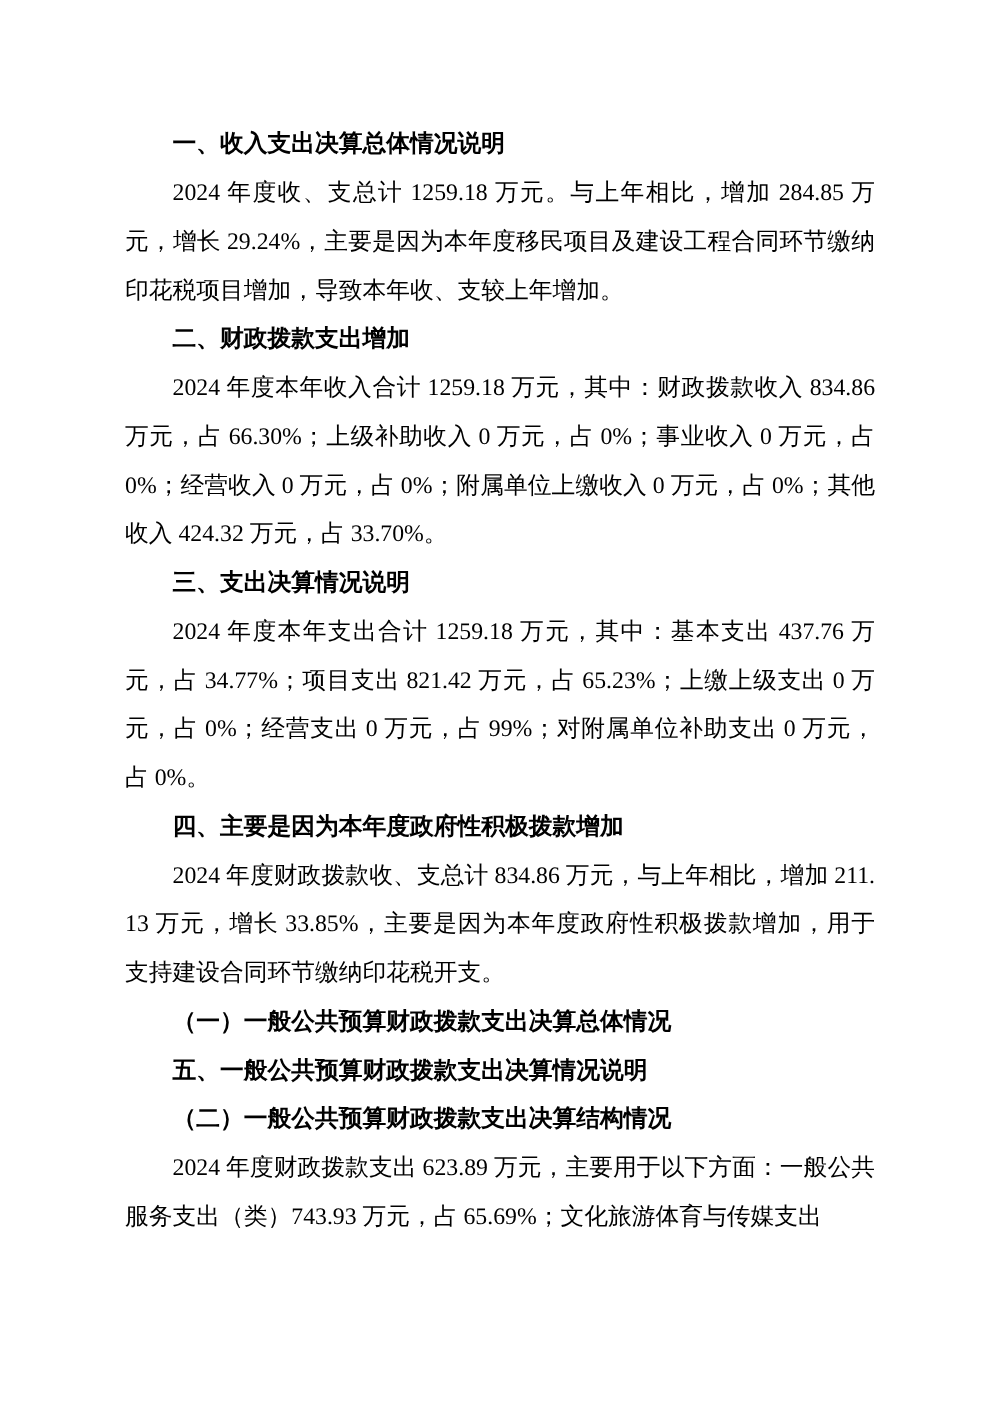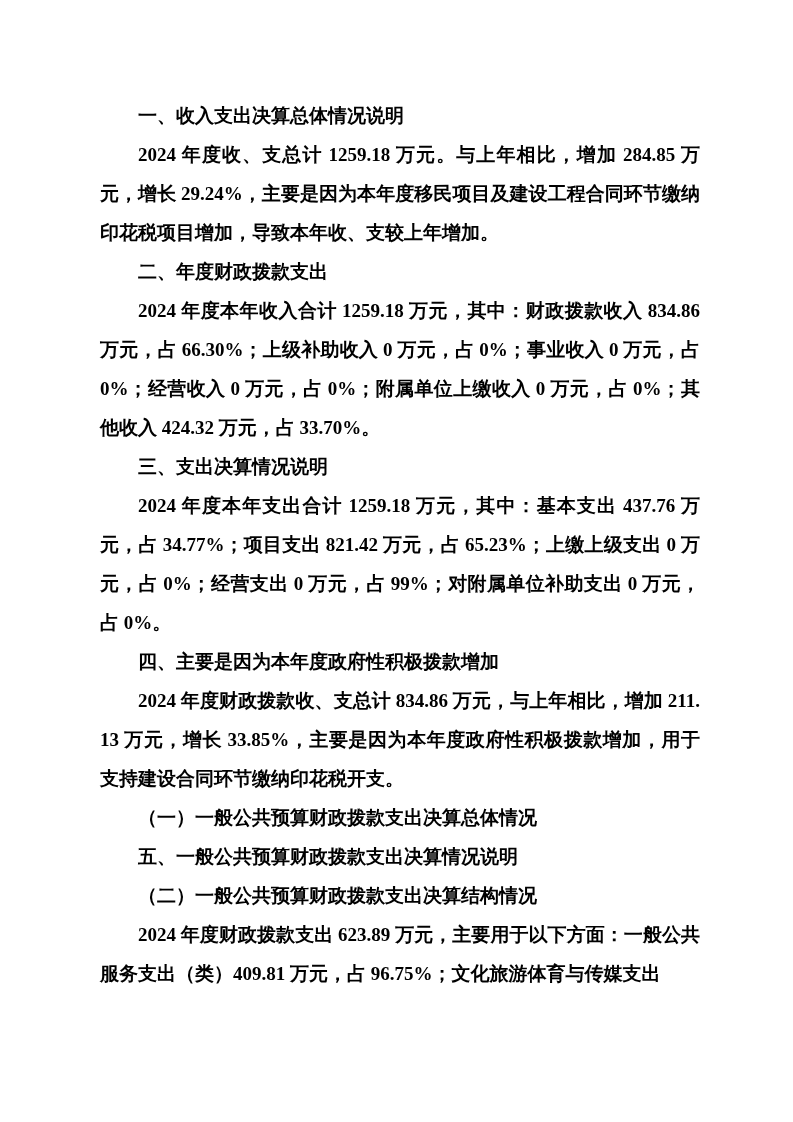--- a/index.html
+++ b/index.html
@@ -18,37 +18,36 @@
     padding: 96px 93px 40px 100px;
   }
   .block {
     margin: 0;
     font-size: 19px;
     line-height: 39px;
     text-align: justify;
     text-justify: inter-character;
     text-indent: 2em;
     word-break: break-all;
-    font-weight: bold;
   }
   .heading, .subheading {
     font-family: "Liberation Sans", "DejaVu Sans", sans-serif;
     font-weight: bold;
     text-align: left;
   }
 </style>
 </head>
 <body>
 
 <div class="page">
   <p class="block heading">一、收入支出决算总体情况说明</p>
   <p class="block paragraph">2024 年度收、支总计 1259.18 万元。与上年相比，增加 284.85 万元，增长 29.24%，主要是因为本年度移民项目及建设工程合同环节缴纳印花税项目增加，导致本年收、支较上年增加。</p>
-  <p class="block heading">二、年度财政拨款支出</p>
+  <p class="block heading">二、财政拨款支出增加</p>
   <p class="block paragraph">2024 年度本年收入合计 1259.18 万元，其中：财政拨款收入 834.86 万元，占 66.30%；上级补助收入 0 万元，占 0%；事业收入 0 万元，占 0%；经营收入 0 万元，占 0%；附属单位上缴收入 0 万元，占 0%；其他收入 424.32 万元，占 33.70%。</p>
   <p class="block heading">三、支出决算情况说明</p>
   <p class="block paragraph">2024 年度本年支出合计 1259.18 万元，其中：基本支出 437.76 万元，占 34.77%；项目支出 821.42 万元，占 65.23%；上缴上级支出 0 万元，占 0%；经营支出 0 万元，占 99%；对附属单位补助支出 0 万元，占 0%。</p>
   <p class="block heading">四、主要是因为本年度政府性积极拨款增加</p>
   <p class="block paragraph">2024 年度财政拨款收、支总计 834.86 万元，与上年相比，增加 211.13 万元，增长 33.85%，主要是因为本年度政府性积极拨款增加，用于支持建设合同环节缴纳印花税开支。</p>
   <p class="block subheading">（一）一般公共预算财政拨款支出决算总体情况</p>
   <p class="block heading">五、一般公共预算财政拨款支出决算情况说明</p>
   <p class="block subheading">（二）一般公共预算财政拨款支出决算结构情况</p>
-  <p class="block paragraph">2024 年度财政拨款支出 623.89 万元，主要用于以下方面：一般公共服务支出（类）409.81 万元，占 96.75%；文化旅游体育与传媒支出</p>
+  <p class="block paragraph">2024 年度财政拨款支出 623.89 万元，主要用于以下方面：一般公共服务支出（类）743.93 万元，占 65.69%；文化旅游体育与传媒支出</p>
 </div>
 
 </body></html>

